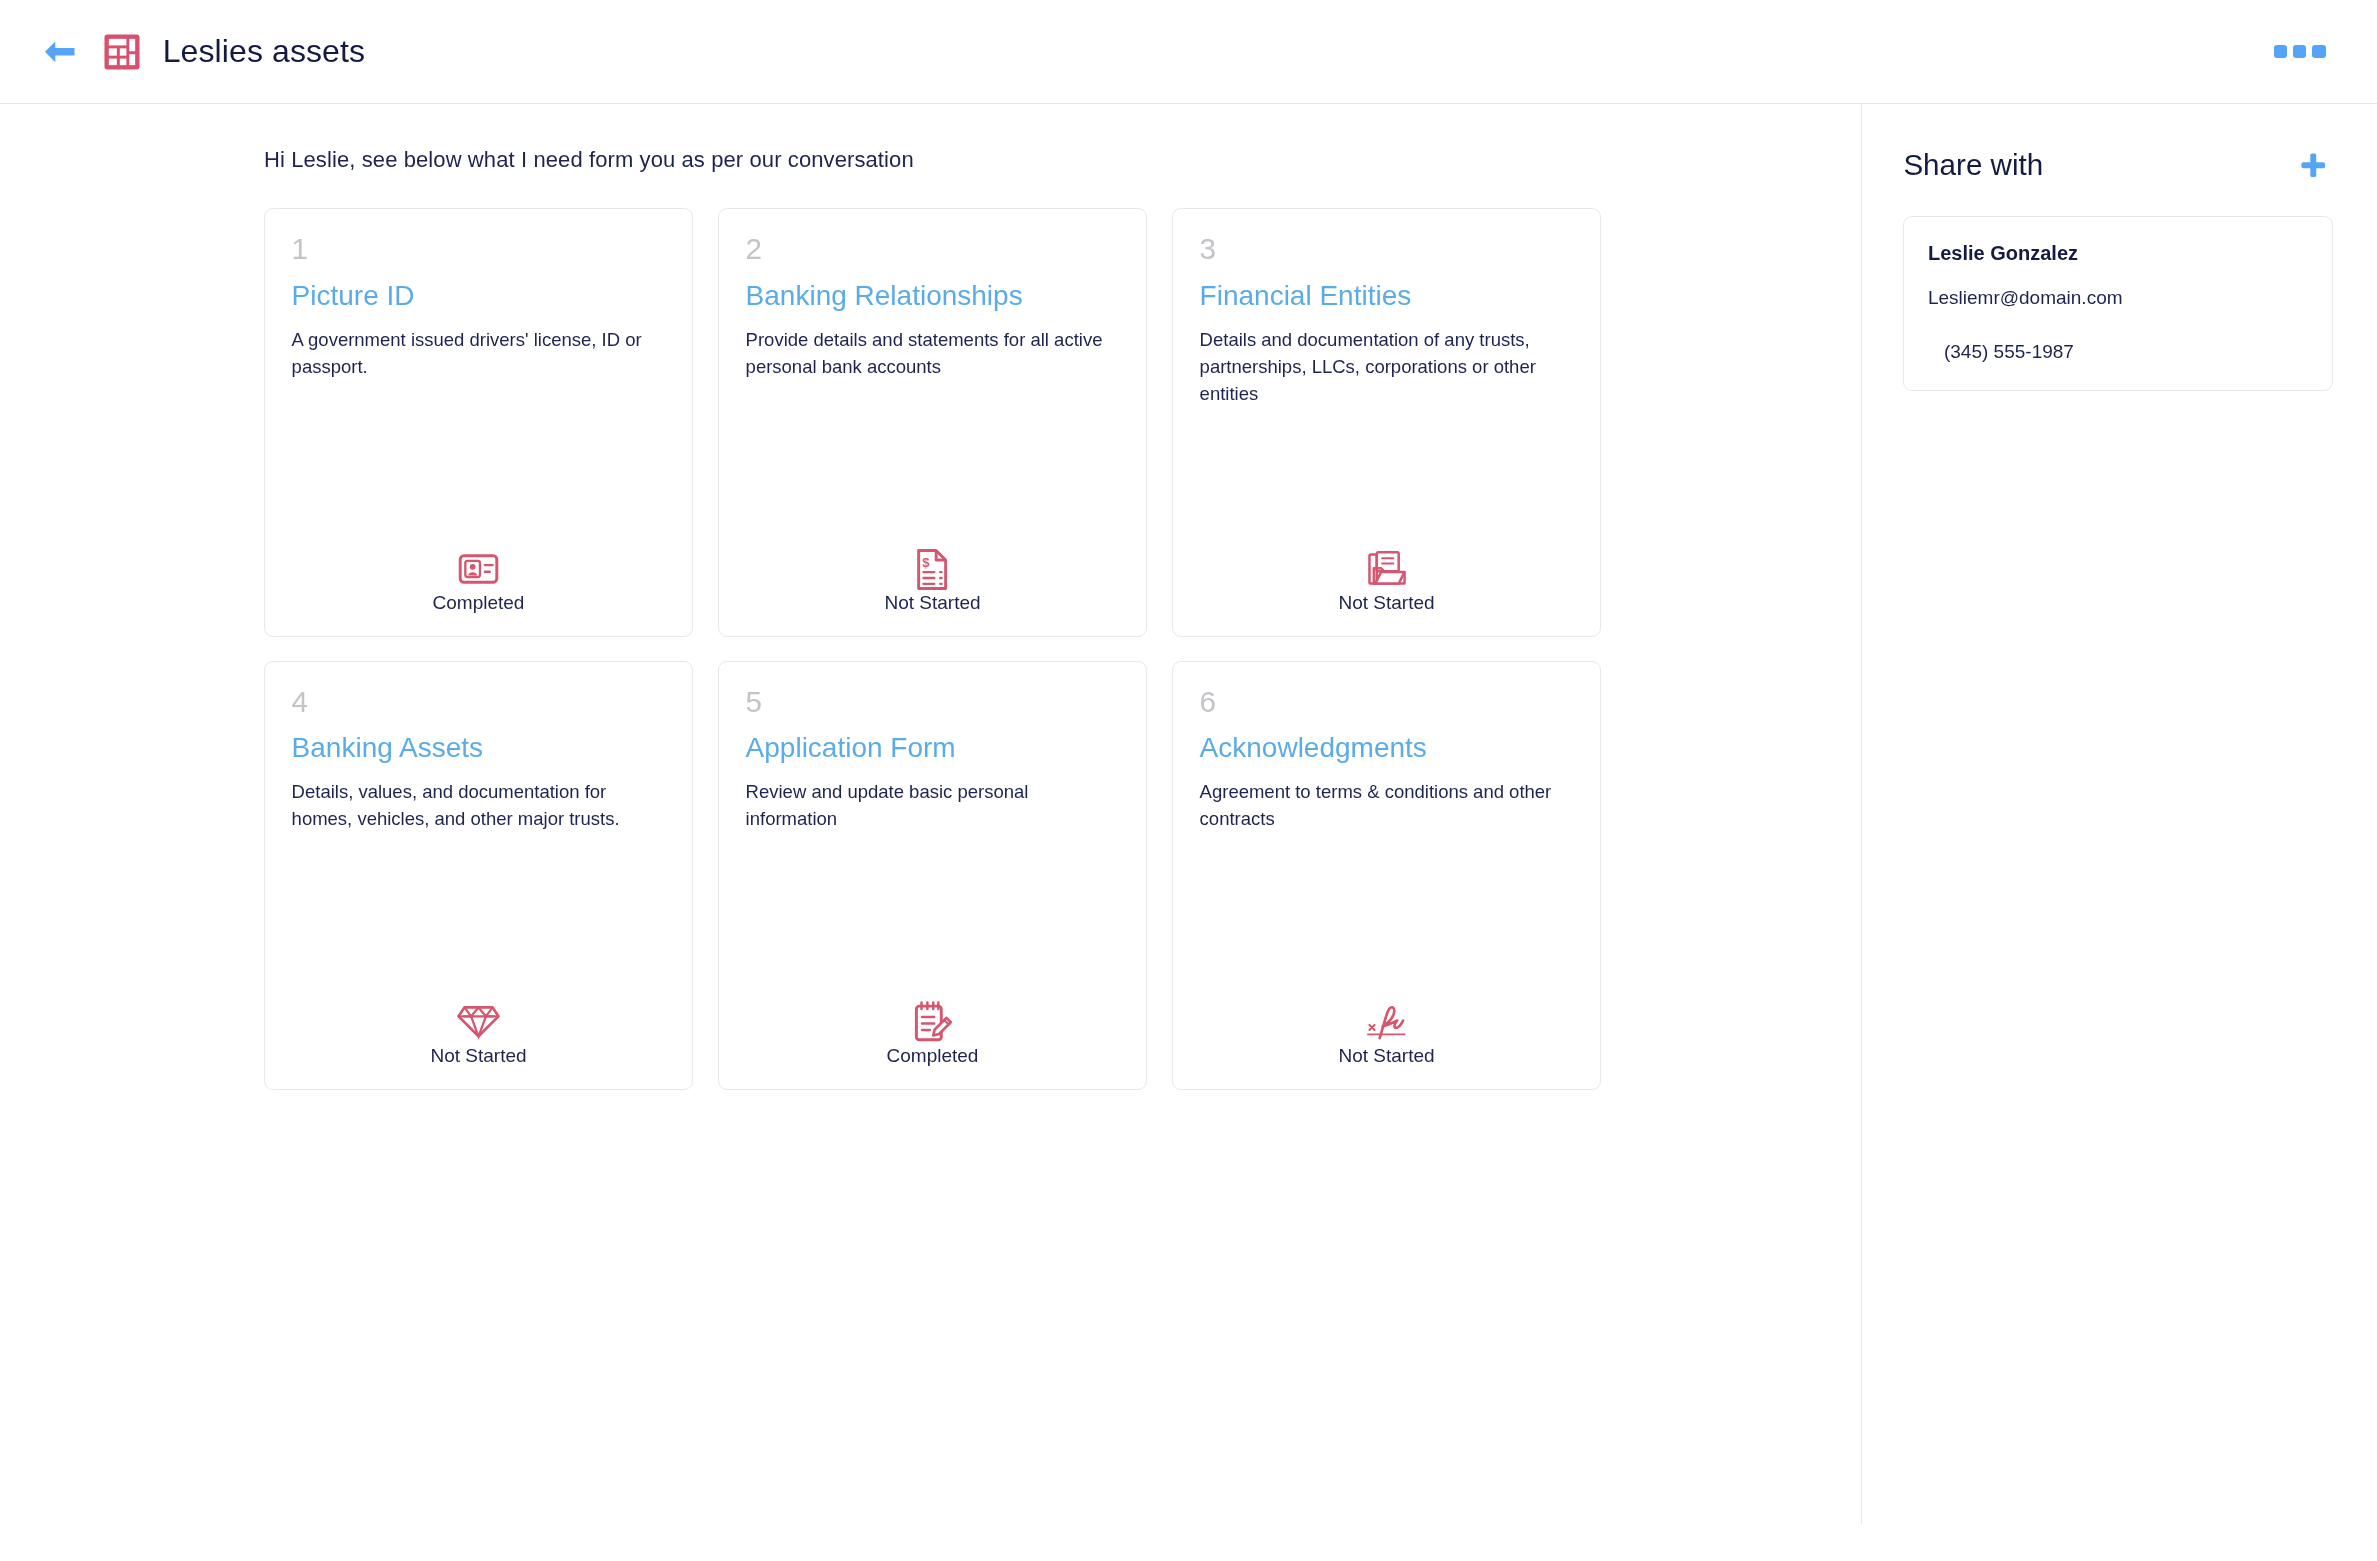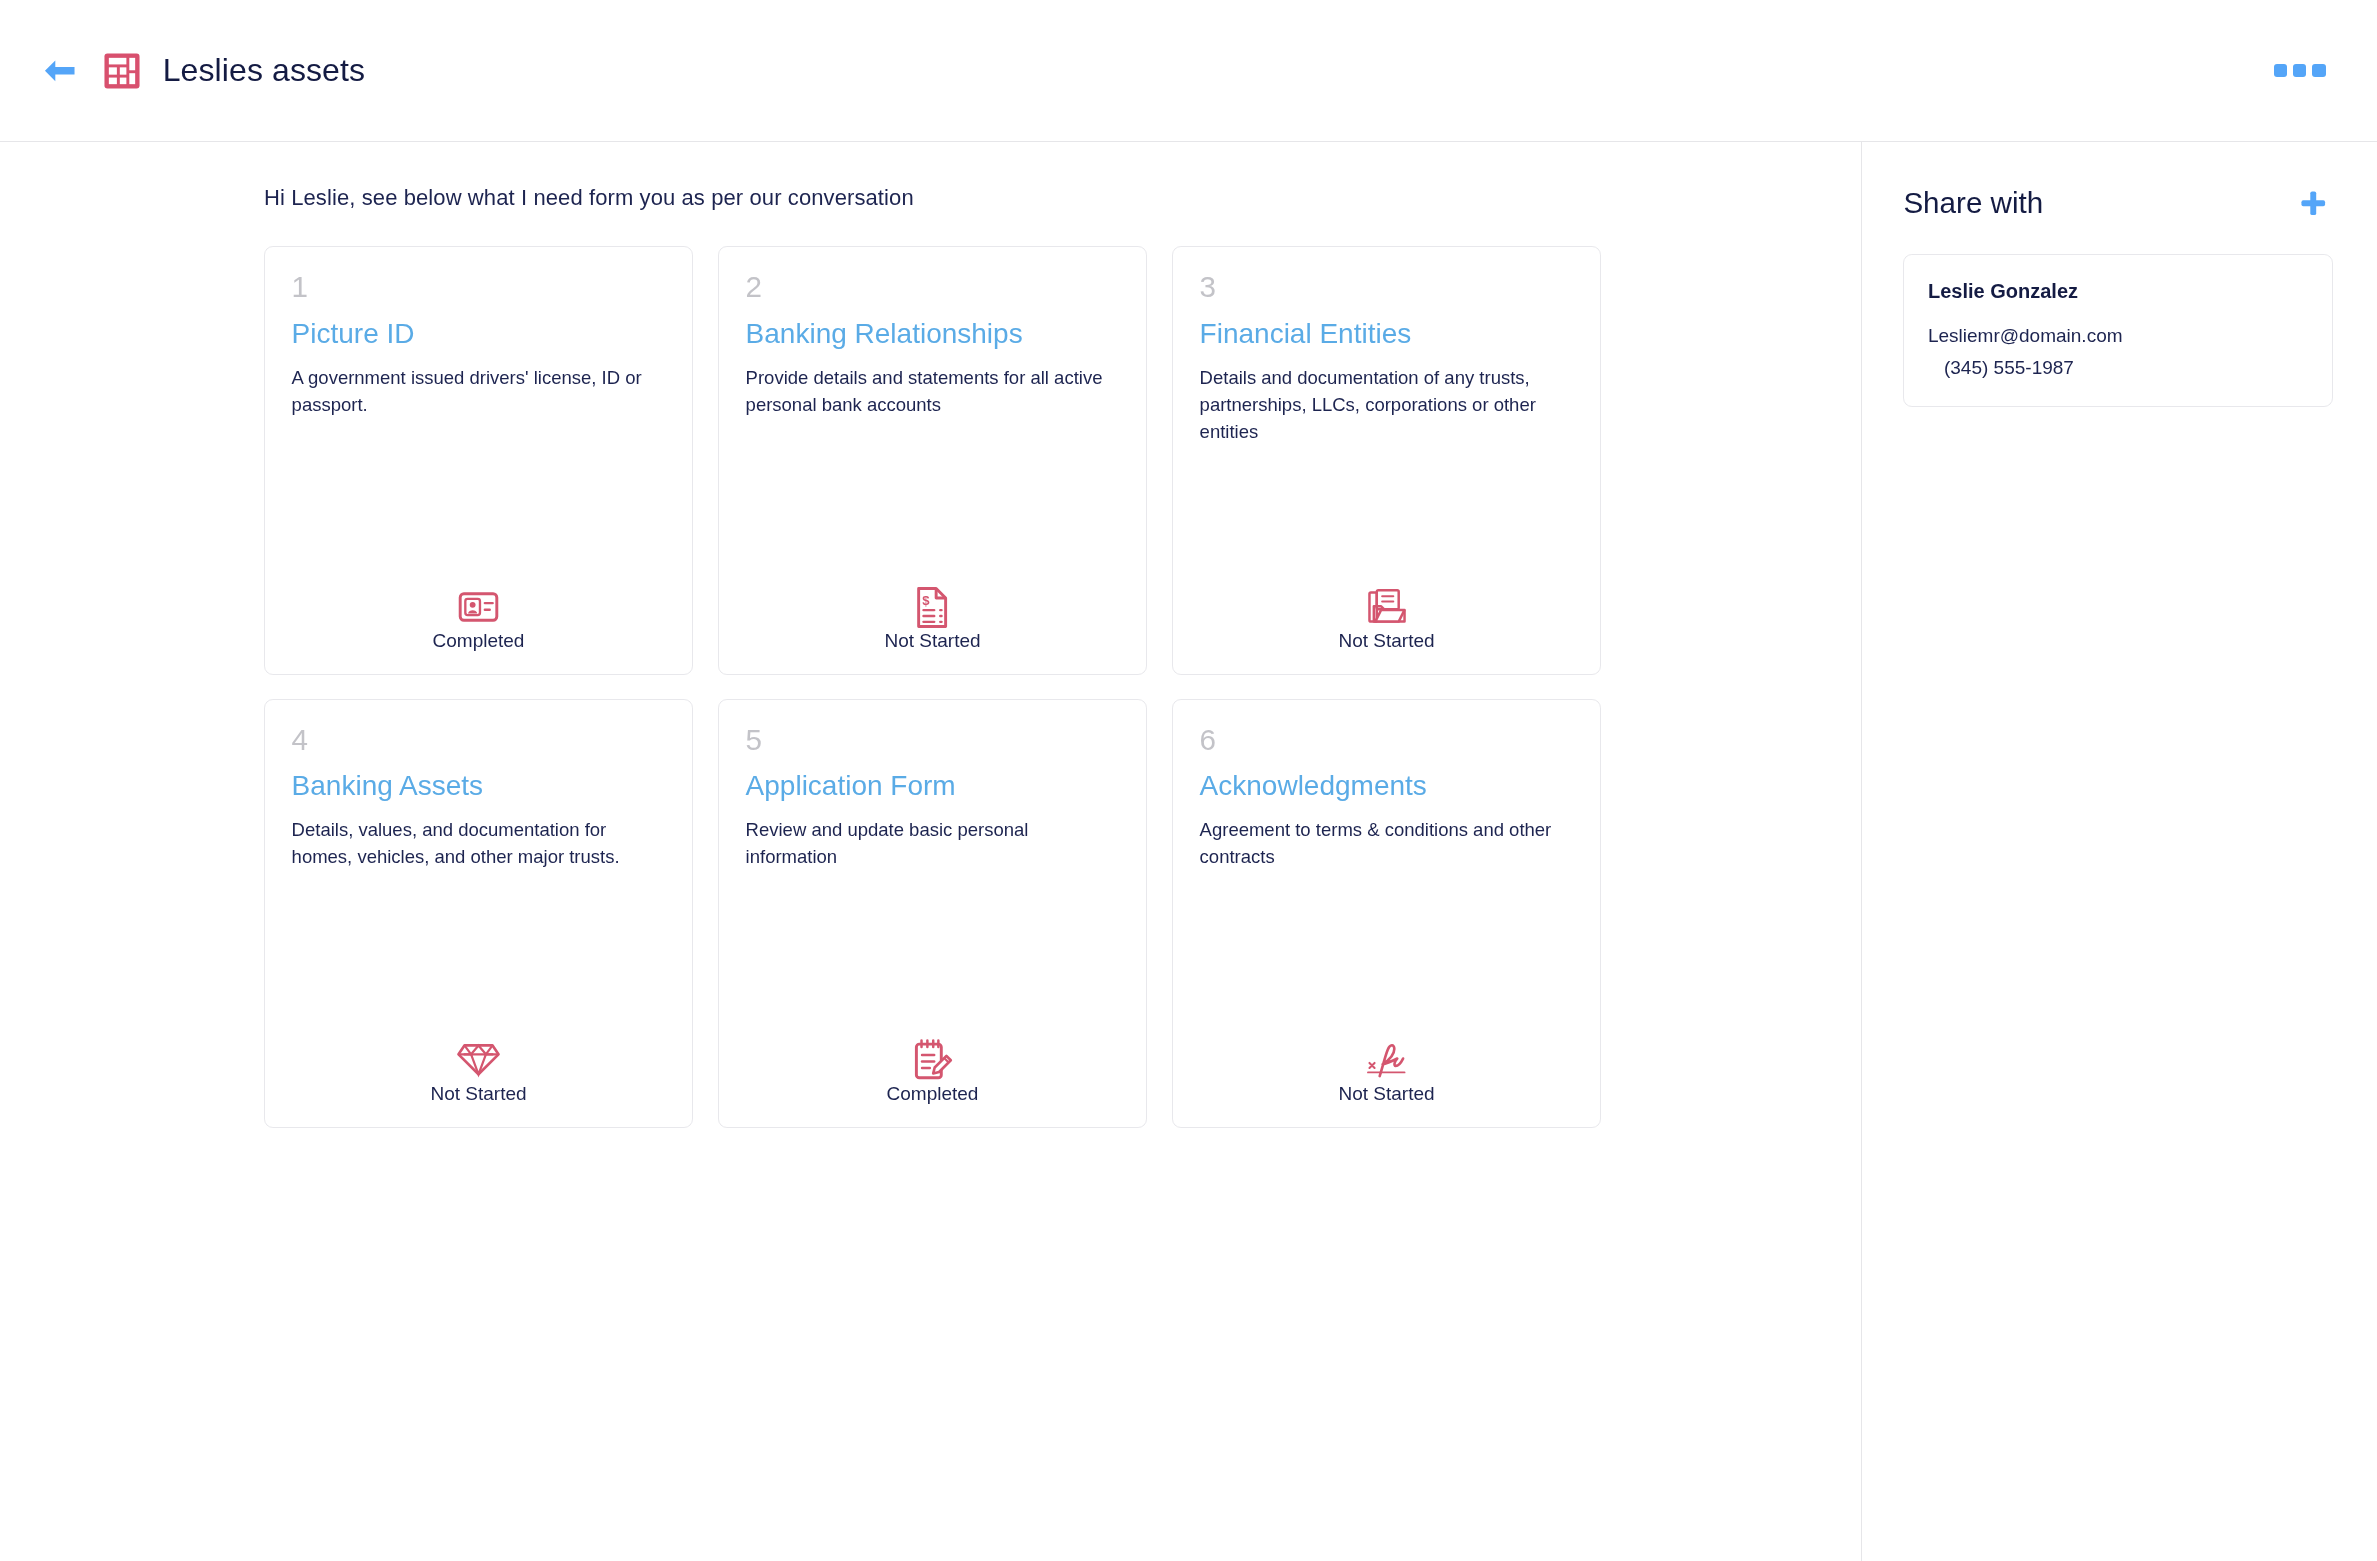--- a/index.html
+++ b/index.html
@@ -10,21 +10,21 @@
   body {
     width: 2377px;
     height: 1562px;
     font-family: "Liberation Sans", sans-serif;
     color: #151b4a;
     overflow: hidden;
   }
 
   
   .app-header {
-    height: 142px;
+    height: 104px;
     box-sizing: border-box;
     border-bottom: 1.5px solid #e6e6e9;
     display: flex;
     align-items: center;
     padding: 0 44px 0 35px;
     background: #ffffff;
   }
   .back-btn {
     width: 47px;
     height: 47px;
@@ -183,21 +183,21 @@
   }
   .contact-name {
     font-size: 20px;
     font-weight: bold;
     color: #141b43;
     margin-bottom: 22px;
   }
   .contact-email {
     font-size: 19px;
     color: #1d2450;
-    margin-bottom: 10px;
+    margin-bottom: 32px;
   }
   .contact-phone {
     font-size: 19px;
     color: #1d2450;
     margin-left: 16px;
   }
 </style>
 </head>
 <body>
 

